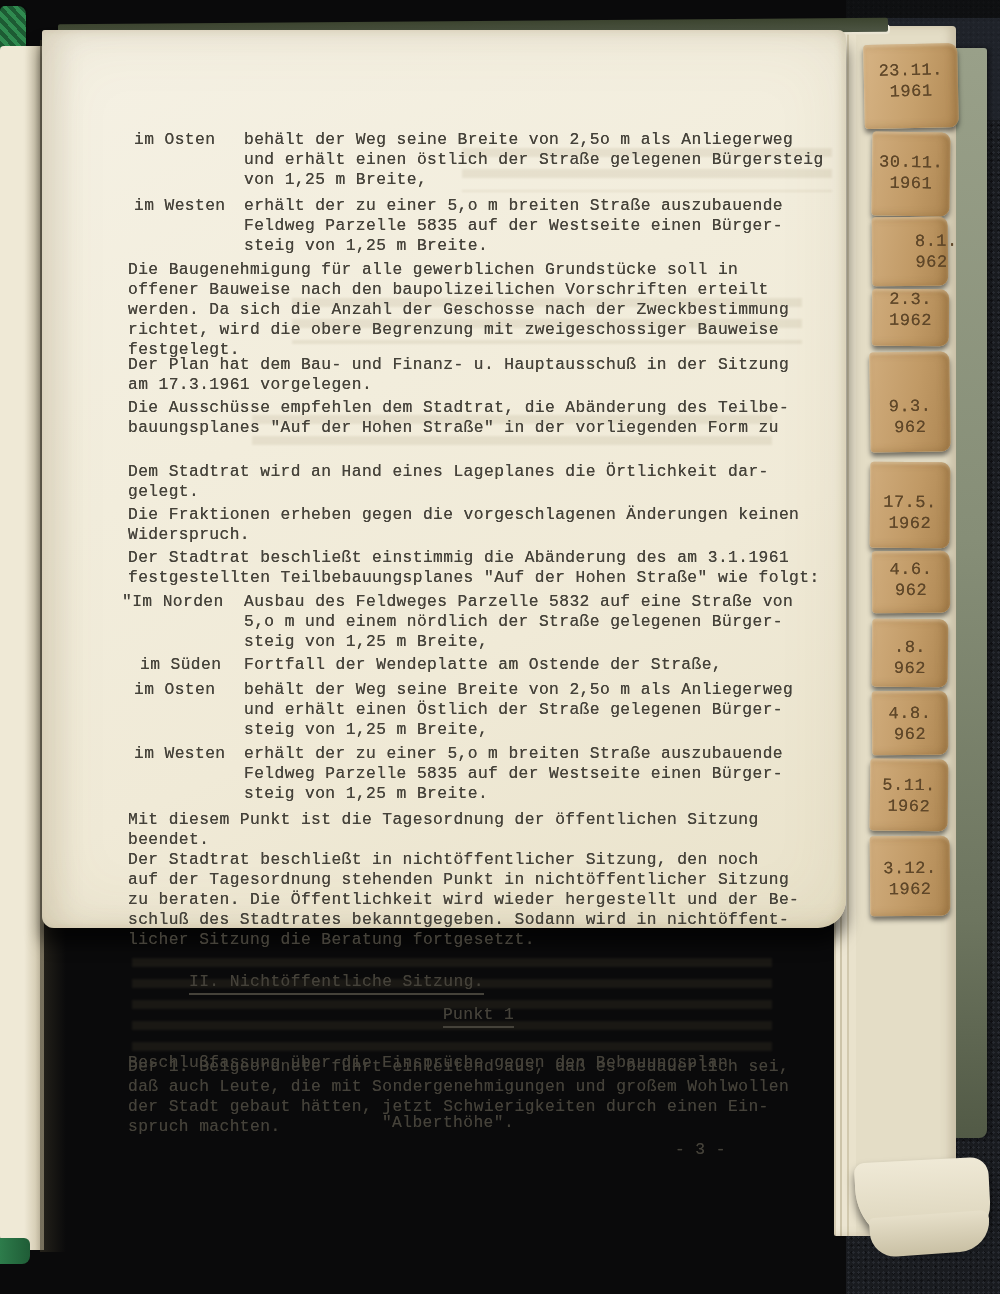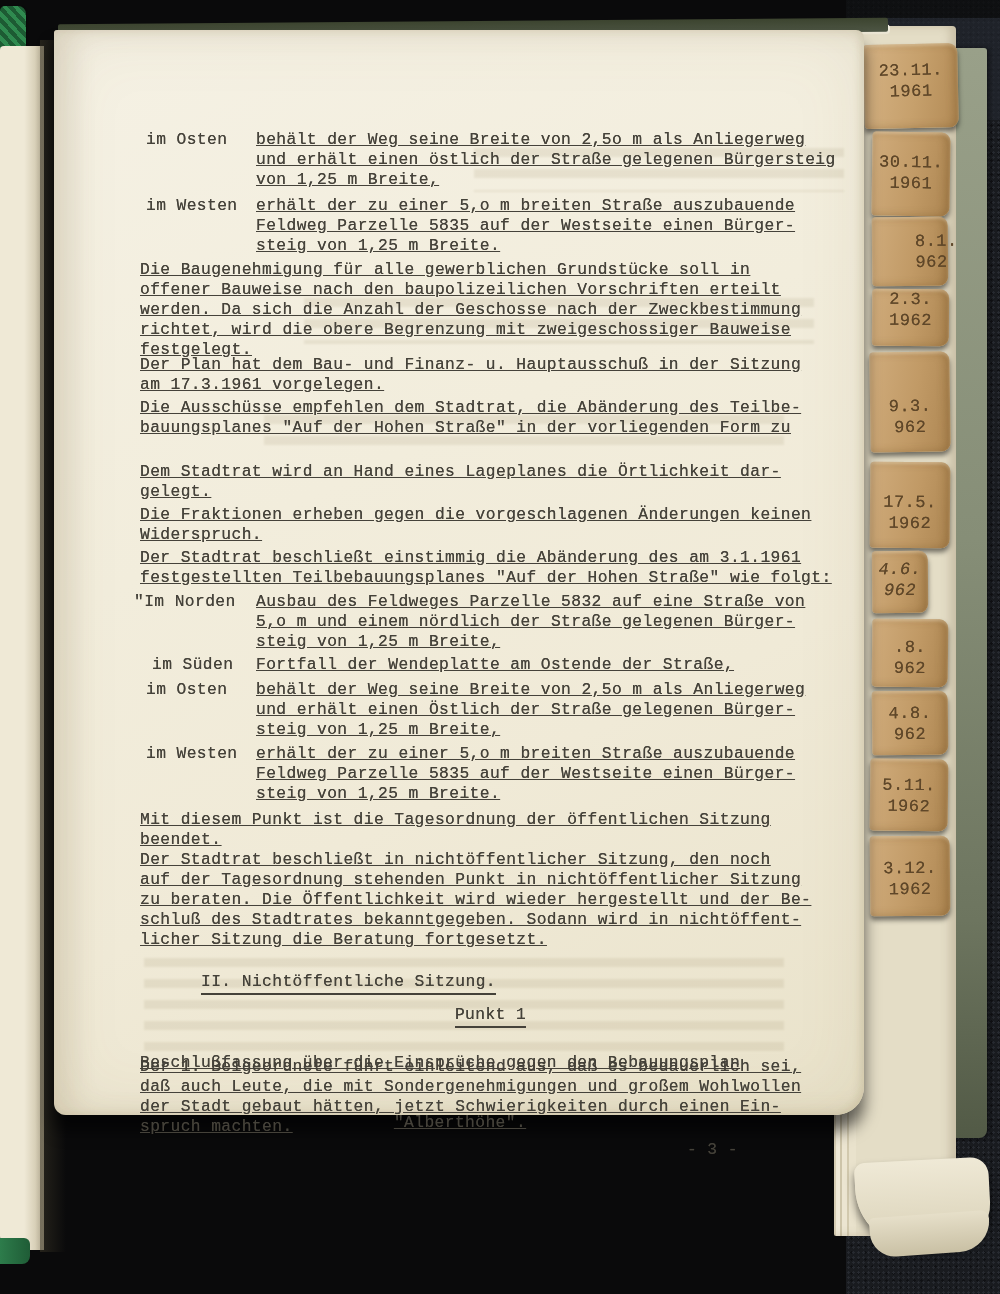--- a/index.html
+++ b/index.html
@@ -39,39 +39,39 @@
     background:linear-gradient(90deg,#2d7c4b,#1f5c36);border-radius:0 6px 8px 0;}
 
   
   .left-edge{position:absolute;left:0;top:46px;width:44px;height:1204px;
     background:linear-gradient(90deg,#efe9d6 0 55%,#d8d0b8 80%,#a89f87 100%);
     border-radius:4px 0 0 14px;}
   .gutter{position:absolute;left:40px;top:40px;width:26px;height:1212px;
     background:linear-gradient(90deg,rgba(60,55,40,.55),rgba(60,55,40,0));}
 
   
-  .page{position:absolute;left:54px;top:30px;width:804px;height:1085px;
+  .page{position:absolute;left:42px;top:30px;width:804px;height:898px;
     background:linear-gradient(155deg,#f5f1e4 0%,#f2edDC 40%,#f0ead7 65%,#e9e2ca 100%);
     background:linear-gradient(155deg,#f5f1e4 0%,#f2eddc 40%,#f0ead7 65%,#e9e2ca 100%);
     border-radius:3px 8px 28px 12px;
     box-shadow:inset 0 0 70px rgba(130,110,60,.10),inset 18px 0 26px rgba(120,100,60,.14),
-               inset -4px 0 8px rgba(140,120,80,.18),0 16px 16px rgba(0,0,0,.6);padding-left:6px;}
+               inset -4px 0 8px rgba(140,120,80,.18),0 16px 16px rgba(0,0,0,.6);}
   .curl{position:absolute;left:856px;top:1160px;width:134px;height:86px;
     background:linear-gradient(180deg,#efe9d6,#d9d1b7);border-radius:10px 18px 40px 60px;
     transform:rotate(-3deg);box-shadow:0 6px 8px rgba(0,0,0,.55);}
   .curl2{position:absolute;left:870px;top:1214px;width:120px;height:40px;
     background:linear-gradient(180deg,#e6dfc9,#c9c0a4);border-radius:8px 14px 50px 40px;
     transform:rotate(-4deg);}
 
   
   .tx{position:absolute;color:#45423a;font-size:16.3px;line-height:20px;letter-spacing:.4px;
       text-shadow:0 0 .6px rgba(60,56,48,.85);white-space:pre;}
   .hang{display:flex;}
   .hang .lbl{flex:0 0 auto;}
-  .tline{height:20px;text-decoration:underline;}
+  .tline{height:20px;}
   .ul{display:inline-block;border-bottom:2px solid #45423a;padding-bottom:1px;}
   .center{text-align:center;}
 
   
   .smudge{position:absolute;opacity:.12;filter:blur(1.1px);
     background:repeating-linear-gradient(180deg,#8c7c55 0 9px,transparent 9px 21px);}
 
   
   .tab{position:absolute;background:linear-gradient(100deg,#d0ac7c 0%,#c19a66 55%,#ad8652 100%);
     border-radius:4px 9px 9px 4px;box-shadow:0 4px 5px rgba(0,0,0,.5),inset -4px 0 8px rgba(110,75,30,.35),
@@ -121,21 +121,21 @@
           <div>9.3.</div>
           <div>962</div>
         </div>
       </div>
       <div class="tab" style="left: 870px; top: 462px; width: 80px; height: 86px; transform: rotate(0.5deg);">
         <div class="dt" style="padding-top: 30px;">
           <div>17.5.</div>
           <div>1962</div>
         </div>
       </div>
-      <div class="tab" style="left: 872px; top: 551px; width: 56px; height: 62px; transform: rotate(-0.4deg); font-style: italic;">
+      <div class="tab" style="left: 872px; top: 551px; width: 78px; height: 62px; transform: rotate(-0.4deg);">
         <div class="dt" style="padding-top: 8px;">
           <div>4.6.</div>
           <div>962</div>
         </div>
       </div>
       <div class="tab" style="left: 872px; top: 619px; width: 76px; height: 68px; transform: rotate(0.6deg);">
         <div class="dt" style="padding-top: 18px;">
           <div>.8.</div>
           <div>962</div>
         </div>

